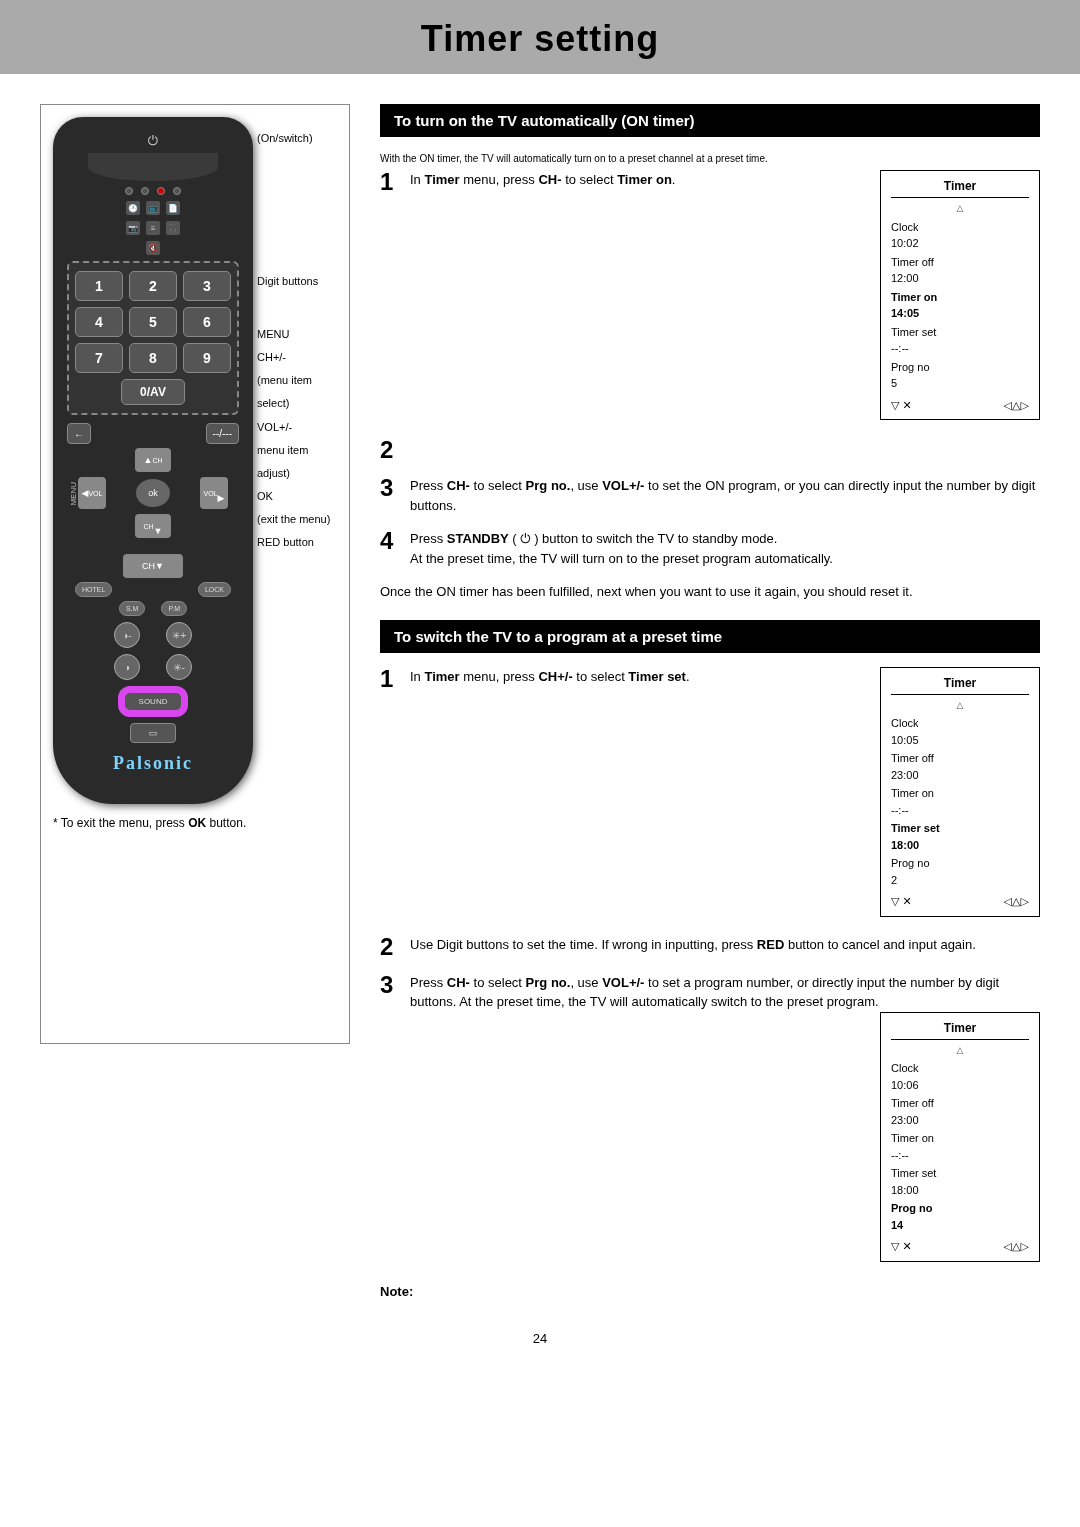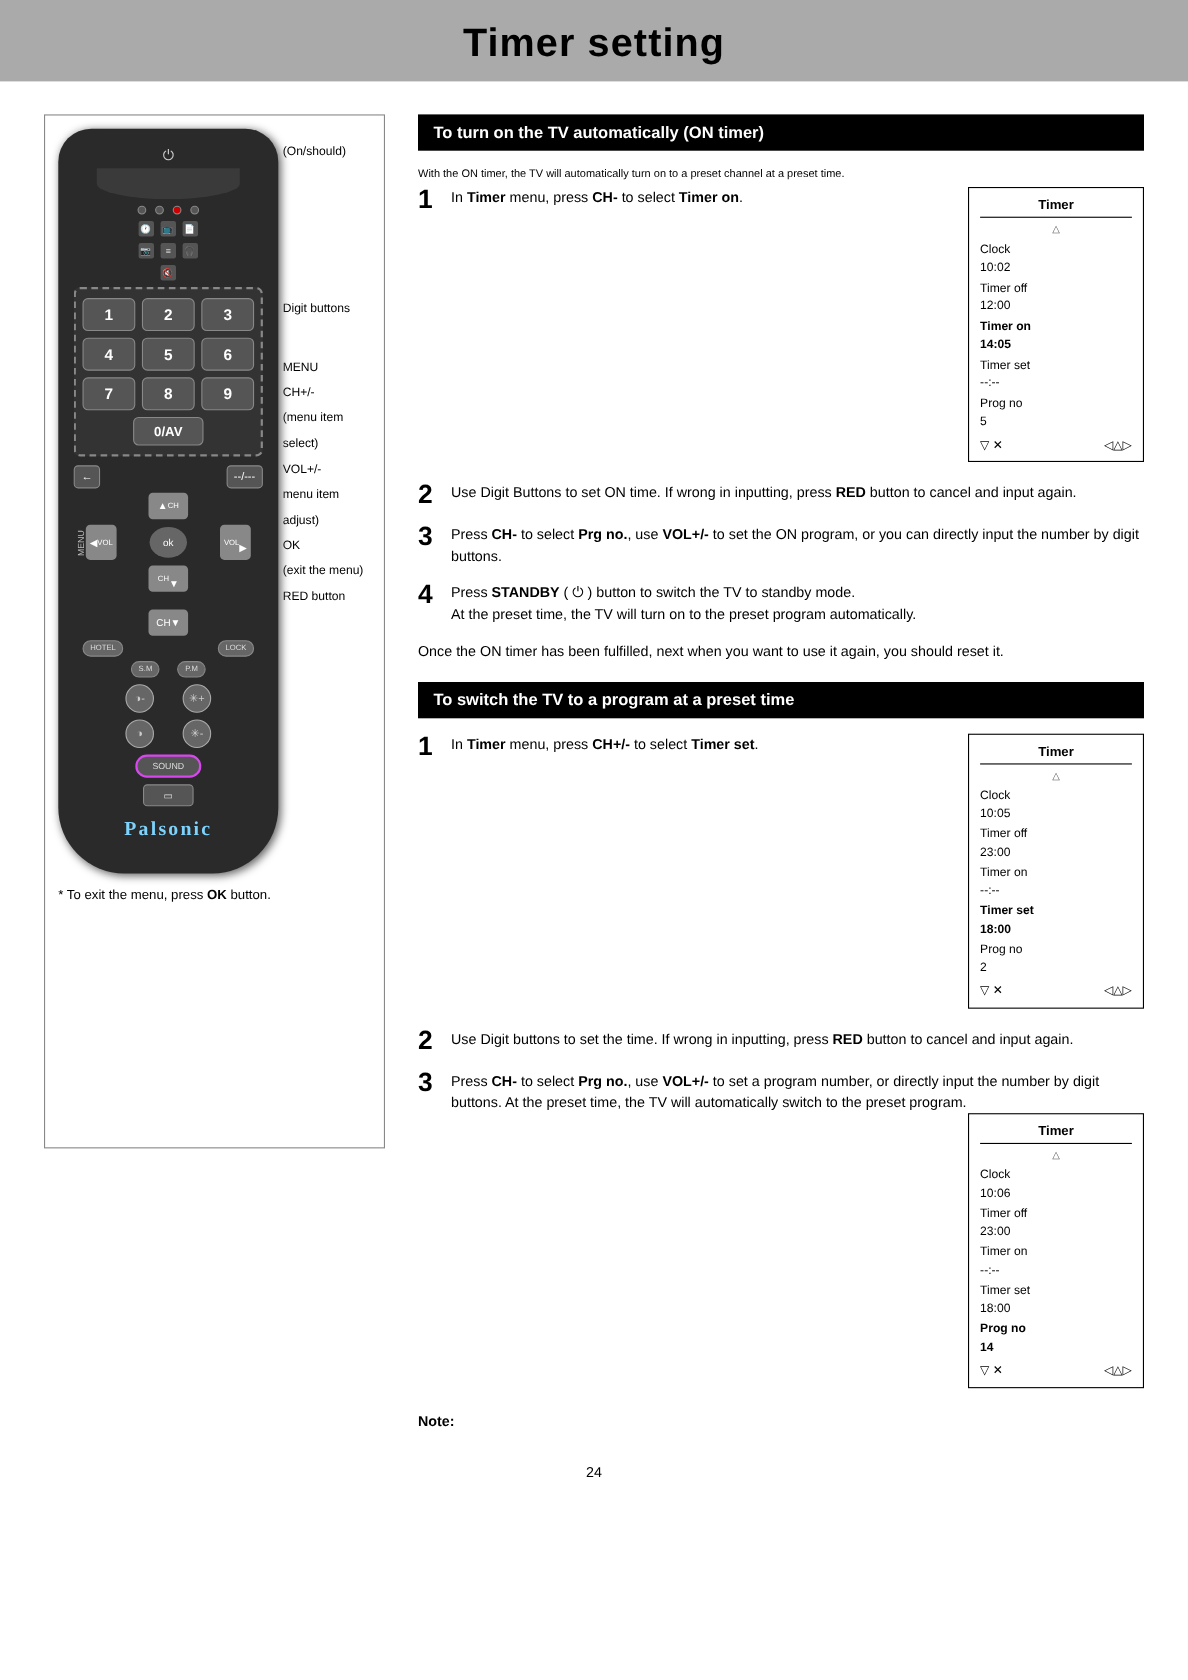--- a/index.html
+++ b/index.html
@@ -202,21 +202,21 @@
       border: 1px solid #aaa;
       border-radius: 50%;
       width: 26px; height: 26px;
       color: #ccc;
       font-size: 10px;
       display: flex; align-items: center; justify-content: center;
       cursor: pointer;
     }
     .sound-btn {
       background: #555;
-      border: 2px solid #d946ef;
+      border: 7px solid #d946ef;
       border-radius: 12px;
       color: #ddd;
       font-size: 8px;
       padding: 4px 14px;
       cursor: pointer;
     }
     .screen-btn {
       background: #555;
       border: 1px solid #888;
       border-radius: 4px;
@@ -407,21 +407,21 @@
                     <div class="nav-up">▲<br><span style="font-size:7px">CH</span></div>
                     <div class="nav-down"><span style="font-size:7px">CH</span><br>▼</div>
                     <div class="nav-left">◀<br><span style="font-size:7px">VOL</span></div>
                     <div class="nav-right"><span style="font-size:7px">VOL</span><br>▶</div>
                     <div class="nav-ok">ok</div>
                   </div>
                 </div>
               </div>
 
               <div style="display:flex; justify-content:center; margin-bottom:4px;">
-                <div style="background:#888; border-radius:4px; width:36px; height:24px; display:flex; align-items:center; justify-content:center; color:#fff; font-size:9px;">CH▼</div>
+                <div style="background:#888; border-radius:4px; width:60px; height:24px; display:flex; align-items:center; justify-content:center; color:#fff; font-size:9px;">CH▼</div>
               </div>
 
               <div class="hotel-lock-row">
                 <div class="small-btn">HOTEL</div>
                 <div class="small-btn">LOCK</div>
               </div>
 
               <div class="sm-pm-row">
                 <div class="small-btn">S.M</div>
                 <div class="small-btn">P.M</div>
@@ -440,21 +440,21 @@
                 </div>
                 <div class="sound-btn">SOUND</div>
                 <div class="screen-btn">▭</div>
               </div>
 
               <div class="brand-label">Palsonic</div>
             </div>
           </div>
 
           <div style="flex:1; padding-left:4px; font-size:11px; padding-top:10px; line-height:2.1;">
-            <div>(On/should)</div>
+            <div>(On/switch)</div>
             <div style="margin-top:120px;">Digit buttons</div>
             <div style="margin-top:30px;">MENU</div>
             <div>CH+/-</div>
             <div>(menu item</div>
             <div>select)</div>
             <div>VOL+/-</div>
             <div>menu item</div>
             <div>adjust)</div>
             <div>OK</div>
             <div>(exit the menu)</div>
@@ -505,23 +505,20 @@
             <div class="timer-nav-row">
               <span>▽ ✕</span>
               <span>◁△▷</span>
             </div>
           </div>
         </div>
       </div>
 
       <div class="step clearfix">
         <div class="step-num">2</div>
-        <div class="step-content">
-          Use Digit Buttons to set ON time. If wrong in inputting, press <b>RED</b> button to cancel and input again.
-        </div>
       </div>
 
       <div class="step">
         <div class="step-num">3</div>
         <div class="step-content">
           Press <b>CH-</b> to select <b>Prg no.</b>, use <b>VOL+/-</b> to set the ON program, or you can directly input the number by digit buttons.
         </div>
       </div>
 
       <div class="step">

